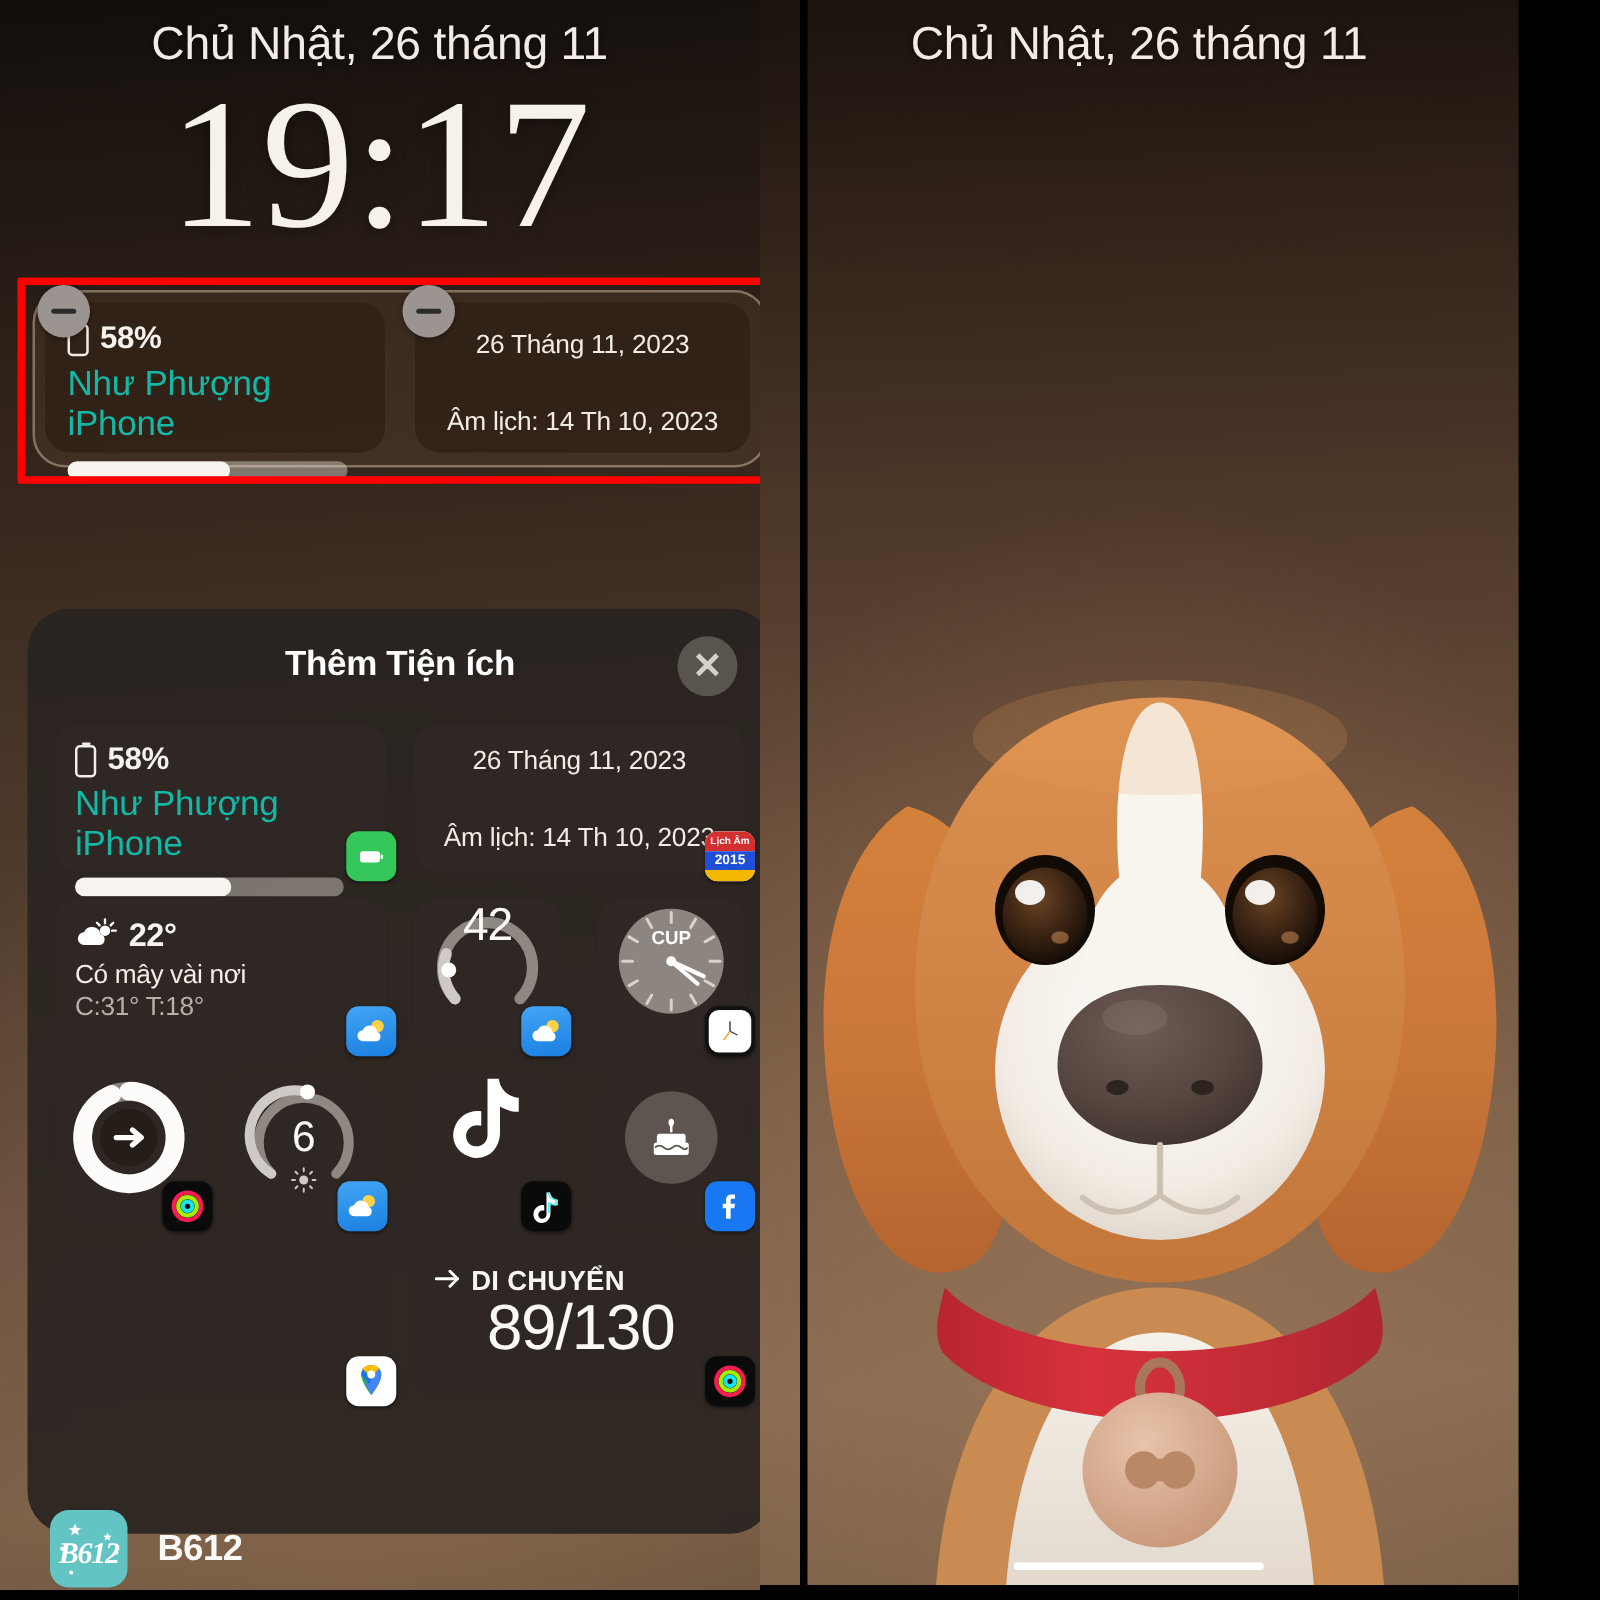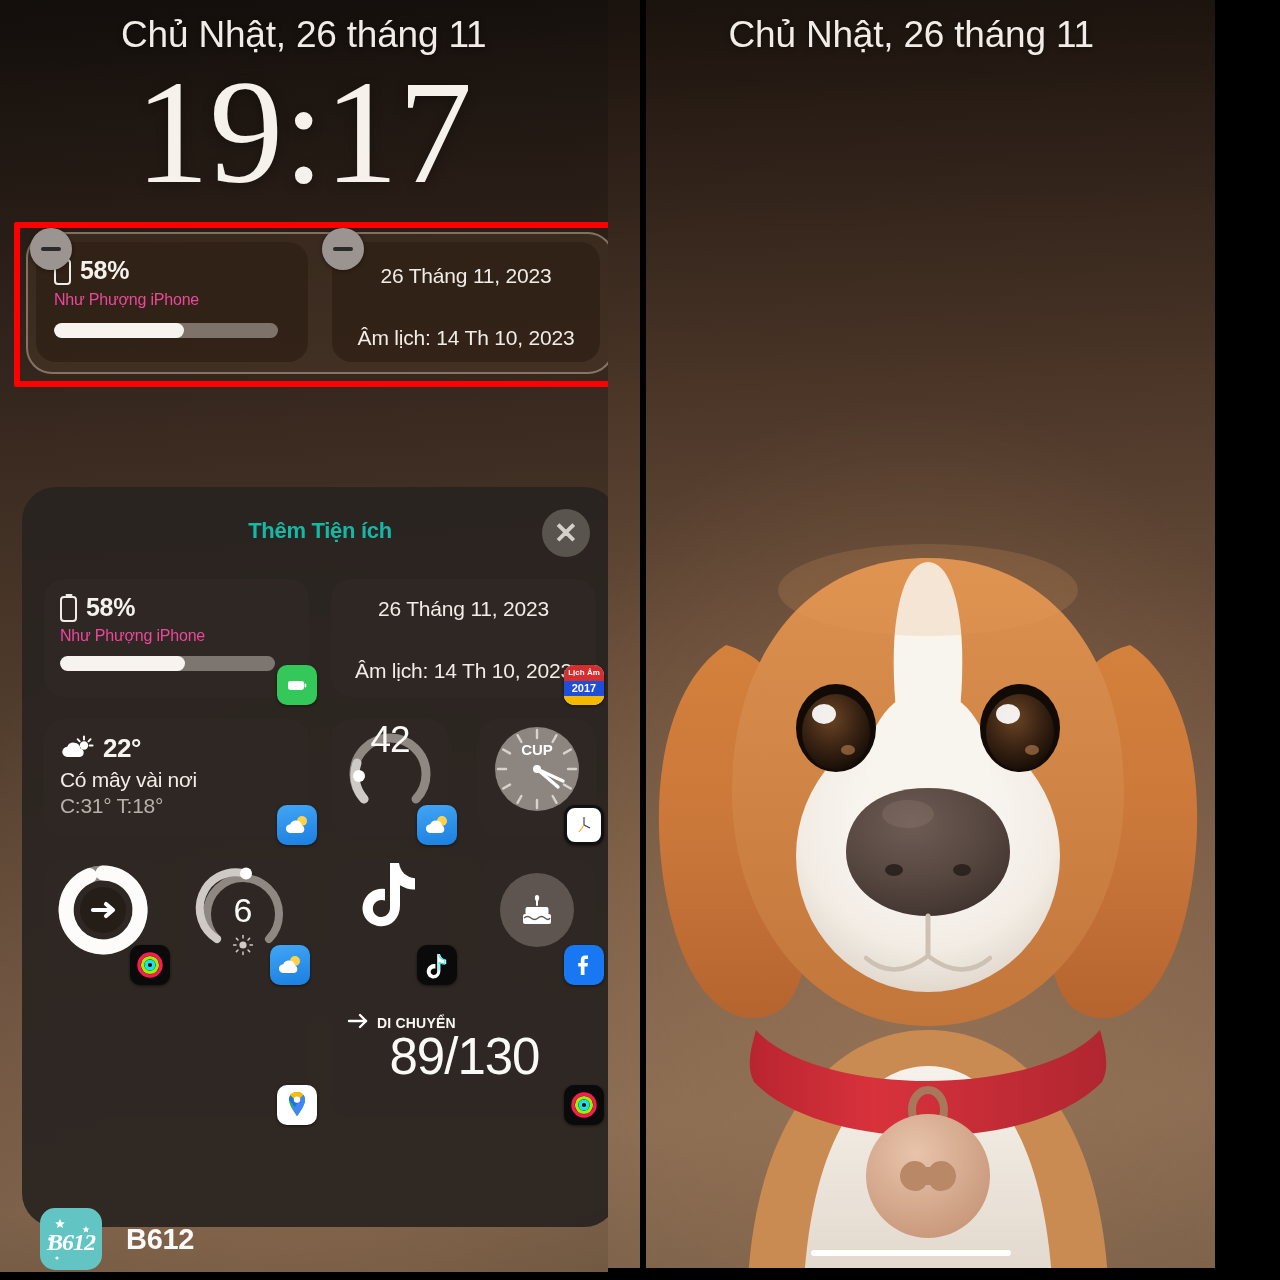--- a/index.html
+++ b/index.html
@@ -101,39 +101,39 @@
   .bw-row { display: flex; align-items: flex-end; gap: 9px; }
   .batt-ico {
     width: 17px; height: 26px; border: 2.2px solid #f0ece7;
     border-radius: 4px; position: relative; flex: none;
   }
   .batt-ico::before {
     content: ""; position: absolute; left: 50%; transform: translateX(-50%);
     top: -4.5px; width: 7px; height: 2.4px; background: #f0ece7; border-radius: 1px;
   }
   .bw-pct { font-size: 25px; font-weight: 700; color: #f5f1ec; letter-spacing: -0.3px; }
-  .bw-name { font-size: 16px; color: #ec4899; letter-spacing: -0.2px; }
+  .bw-name { font-size: 28px; color: #14b8a6; letter-spacing: -0.2px; }
   .bar-track { height: 15px; border-radius: 8px; background: rgba(235,228,220,0.42); overflow: hidden; }
   .bar-fill  { height: 100%; border-radius: 8px; background: #f7f4f0; }
 
   .dw-line { font-size: 21px; color: #f1ece5; letter-spacing: -0.2px; white-space: nowrap; }
 
   
   .sheet {
     position: absolute; left: 22px; top: 487px; width: 596px; height: 740px;
     border-radius: 34px;
     background: rgba(41,36,32,0.93);
     z-index: 30;
     overflow: hidden;
   }
   .sheet-head {
     position: relative; height: 88px;
     display: flex; align-items: center; justify-content: center;
   }
-  .sheet-title { font-size: 22px; font-weight: 700; color: #14b8a6; letter-spacing: -0.3px; }
+  .sheet-title { font-size: 28px; font-weight: 700; color: #ffffff; letter-spacing: -0.3px; }
   .close-btn {
     position: absolute; right: 28px; top: 22px;
     width: 48px; height: 48px; border-radius: 50%;
     background: rgba(130,124,118,0.55);
     display: flex; align-items: center; justify-content: center;
     color: #d6d0ca; font-size: 29px; font-weight: 700; line-height: 1;
   }
 
   .grid { position: absolute; left: 22px; top: 92px; width: 552px; }
   .grow { position: relative; height: 140px; }
@@ -170,21 +170,21 @@
   .cx { position: absolute; left: 16px; top: 14px; right: 14px; }
   .w-temp { display: flex; align-items: center; gap: 9px; }
   .w-temp-v { font-size: 26px; font-weight: 700; color: #f7f4f0; letter-spacing: -0.4px; }
   .w-desc { font-size: 21px; color: #f2ede7; margin-top: 4px; letter-spacing: -0.3px; }
   .w-hl   { font-size: 21px; color: #b7b0a8; margin-top: 2px; letter-spacing: -0.3px; }
 
   .m-title { display: flex; align-items: center; gap: 7px; font-size: 22px; font-weight: 700; color: #f8f5f1; letter-spacing: -0.3px; }
   .m-time  { font-size: 21px; color: #f0ebe4; margin-top: 4px; }
   .m-traf  { display: flex; align-items: center; gap: 7px; font-size: 21px; color: #f0ebe4; margin-top: 3px; letter-spacing: -0.3px; }
 
-  .t-head { display: flex; align-items: center; gap: 8px; font-size: 14px; font-weight: 700; color: #f9f6f2; letter-spacing: 0.2px; }
+  .t-head { display: flex; align-items: center; gap: 8px; font-size: 22px; font-weight: 700; color: #f9f6f2; letter-spacing: 0.2px; }
   .t-num  { font-size: 51px; font-weight: 400; color: #fbf9f6; line-height: 1.02; margin-top: -2px; letter-spacing: -1px; text-align: center; }
 
   .d-stack { position: absolute; left: 0; right: 0; top: 22px; text-align: center; }
   .d-stack .dw-line { font-size: 21px; }
   .d-stack .dw-line + .dw-line { margin-top: 38px; }
 
   .ctr { position: absolute; inset: 0; display: flex; align-items: flex-start; justify-content: center; }
 
   
   .b612row {
@@ -278,21 +278,21 @@
           </div>
 
           <div class="card c-wide col-b">
             <div class="d-stack" style="top:18px;">
               <div class="dw-line">26 Tháng 11, 2023</div>
               <div class="dw-line">Âm lịch:  14 Th 10, 2023</div>
             </div>
             <div class="badge badge-cal">
               <div style="width:100%;height:100%;display:flex;flex-direction:column;">
                 <div style="flex:1;background:#d32f2f;color:#fff;font-size:8px;font-weight:700;display:flex;align-items:center;justify-content:center;">Lịch Âm</div>
-                <div style="flex:1;background:#1f4fd8;color:#fff;font-size:11px;font-weight:700;display:flex;align-items:center;justify-content:center;">2017</div>
+                <div style="flex:1;background:#1f4fd8;color:#fff;font-size:11px;font-weight:700;display:flex;align-items:center;justify-content:center;">2015</div>
                 <div style="height:9px;background:#f5b800;"></div>
               </div>
             </div>
           </div>
         </div>
 
         <div class="grow">
           <div class="card c-wide col-c">
             <div class="cx">
               <div class="w-temp">

